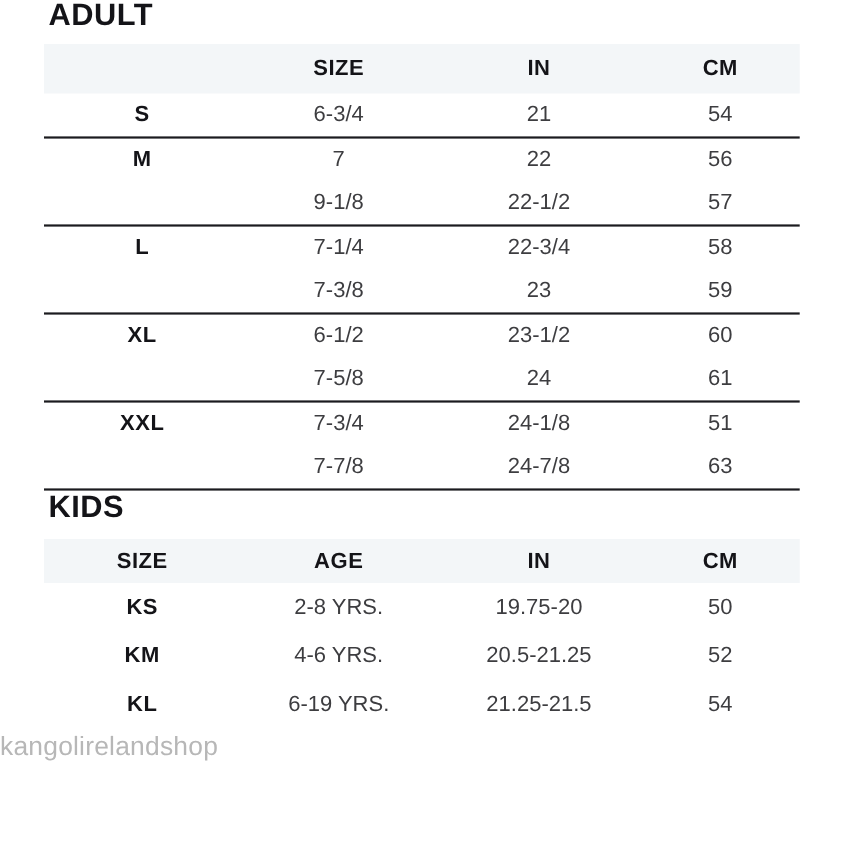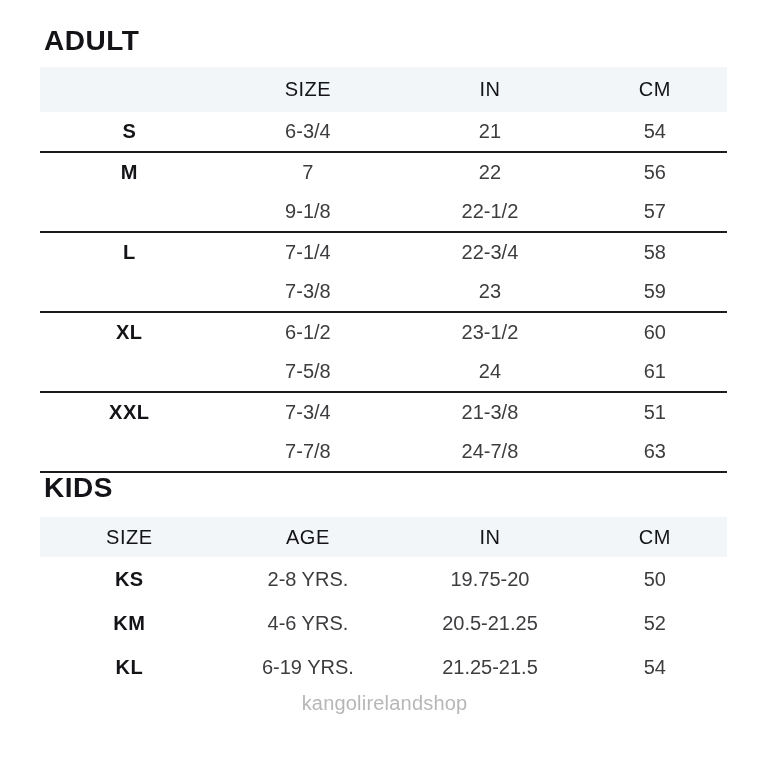--- a/index.html
+++ b/index.html
@@ -2,41 +2,41 @@
 <html><head>
 <meta charset="utf-8">
 <style>
   html, body { margin: 0; padding: 0; background: #ffffff; }
   body {
     width: 769px; height: 769px; overflow: hidden;
     font-family: "Liberation Sans", sans-serif;
     color: #3d3d40;
     -webkit-font-smoothing: antialiased;
   }
-  .page { padding-top: 27px; }
+  .page { }
   .section-title {
     margin: 0 0 0 44px;
     font-size: 28px;
     line-height: 28px;
     font-weight: 800;
     letter-spacing: 0.5px;
     color: #141418;
   }
   .size-table {
     margin-left: 40px;
     width: 687px;
   }
   .adult-table { margin-top: 12px; }
   .kids-table { margin-top: 15px; }
   .thead {
     display: flex;
     align-items: center;
     background: #f3f6f8;
     height: 45px;
-    font-weight: 400;
+    font-weight: 700;
     font-size: 20px;
     letter-spacing: 0.5px;
     color: #141418;
   }
   .kids-table .thead { height: 40px; }
   .trow {
     display: flex;
     align-items: center;
     height: 39px;
     font-size: 20px;
@@ -51,22 +51,22 @@
   .c3 { width: 21%; }
   .label-cell {
     font-weight: 700;
     font-size: 20px;
     letter-spacing: 0.5px;
     color: #141418;
   }
   .kids-gap { margin-top: 1px; }
   .watermark {
     margin-top: 3px;
-    text-align: center;
-    font-size: 20px;
+    text-align: left;
+    font-size: 24px;
     color: #b7b7b7;
     letter-spacing: 0.2px;
   }
 </style>
 </head>
 <body>
 
 <div class="page">
 
   <h2 class="section-title">ADULT</h2>
@@ -130,21 +130,21 @@
         <div class="cell c1">7-5/8</div>
         <div class="cell c2">24</div>
         <div class="cell c3">61</div>
       </div>
     </div>
 
     <div class="tgroup">
       <div class="trow">
         <div class="cell c0 label-cell">XXL</div>
         <div class="cell c1">7-3/4</div>
-        <div class="cell c2">21-3/8</div>
+        <div class="cell c2">24-1/8</div>
         <div class="cell c3">51</div>
       </div>
       <div class="trow">
         <div class="cell c0 label-cell"></div>
         <div class="cell c1">7-7/8</div>
         <div class="cell c2">24-7/8</div>
         <div class="cell c3">63</div>
       </div>
     </div>
   </div>

